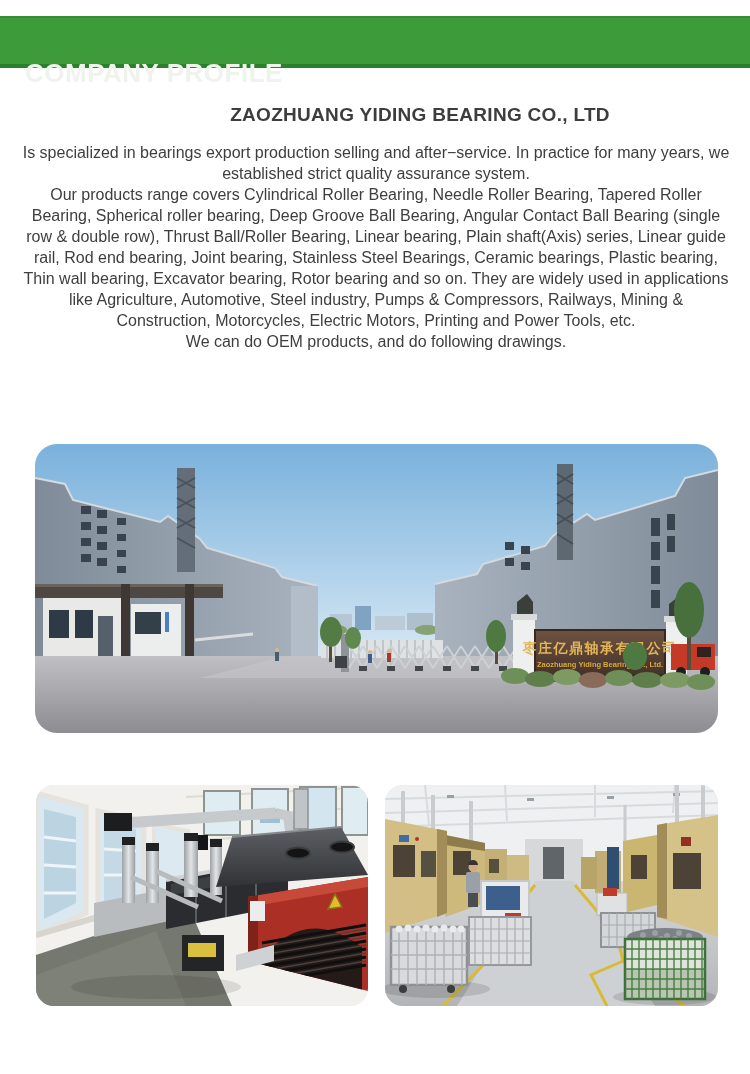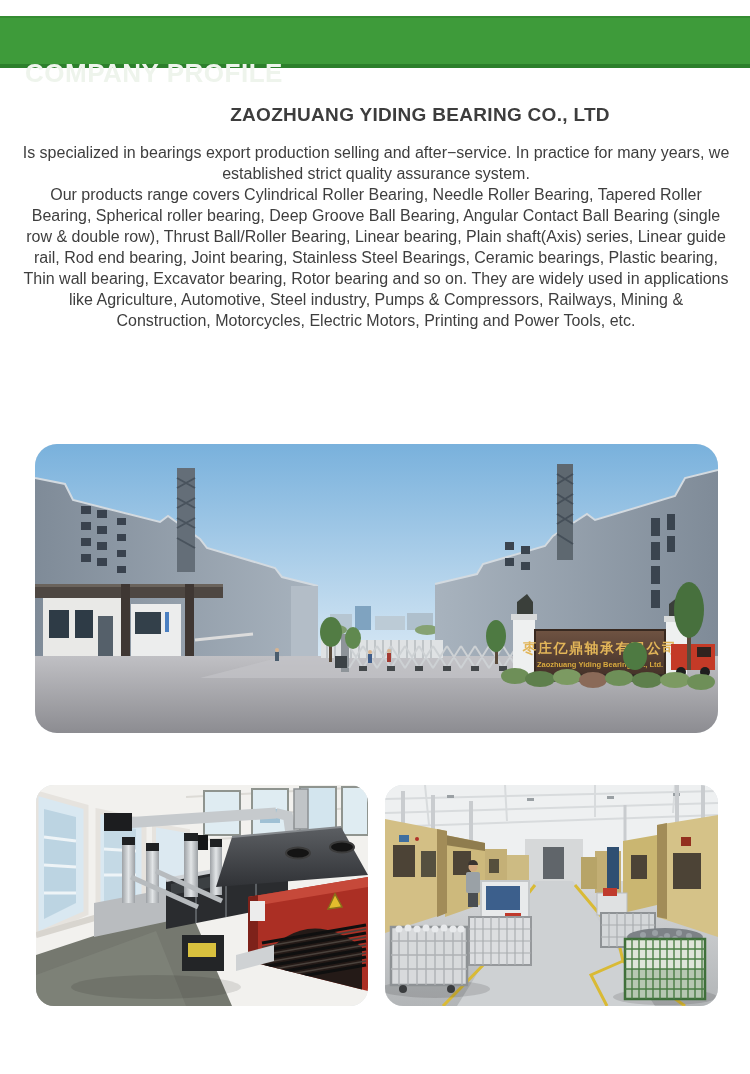--- a/index.html
+++ b/index.html
@@ -36,20 +36,21 @@
 
 <div class="section-header">
   <span class="label">COMPANY PROFILE</span>
 </div>
 
 <h1 class="company-title">ZAOZHUANG YIDING BEARING CO., LTD</h1>
 
 <div class="about">
   <p>Is specialized in bearings export production selling and after−service. In practice for many years, we established strict quality assurance system.</p>
   <p>Our products range covers Cylindrical Roller Bearing, Needle Roller Bearing, Tapered Roller Bearing, Spherical roller bearing, Deep Groove Ball Bearing, Angular Contact Ball Bearing (single row &amp; double row), Thrust Ball/Roller Bearing, Linear bearing, Plain shaft(Axis) series, Linear guide rail, Rod end bearing, Joint bearing, Stainless Steel  Bearings, Ceramic bearings, Plastic bearing, Thin wall bearing, Excavator bearing, Rotor bearing and so on. They are widely used in applications like Agriculture, Automotive, Steel industry, Pumps &amp; Compressors, Railways, Mining &amp; Construction, Motorcycles, Electric Motors, Printing and Power Tools, etc.</p>
+  <p>We can do OEM products, and do following drawings.</p>
 </div>
 
 <figure class="photo photo-main" style="margin:0" role="img" aria-label="Factory entrance with two large grey workshop buildings, retractable gate and company sign">
   <svg viewBox="0 0 683 289" preserveAspectRatio="none">
     <defs>
       <linearGradient id="gSky" x1="0" y1="0" x2="0" y2="1">
         <stop offset="0" stop-color="#79b1dc"></stop>
           <stop offset="1" stop-color="#d9e9f5"></stop>
       </linearGradient>
       <linearGradient id="gRoad" x1="0" y1="0" x2="0" y2="1">

